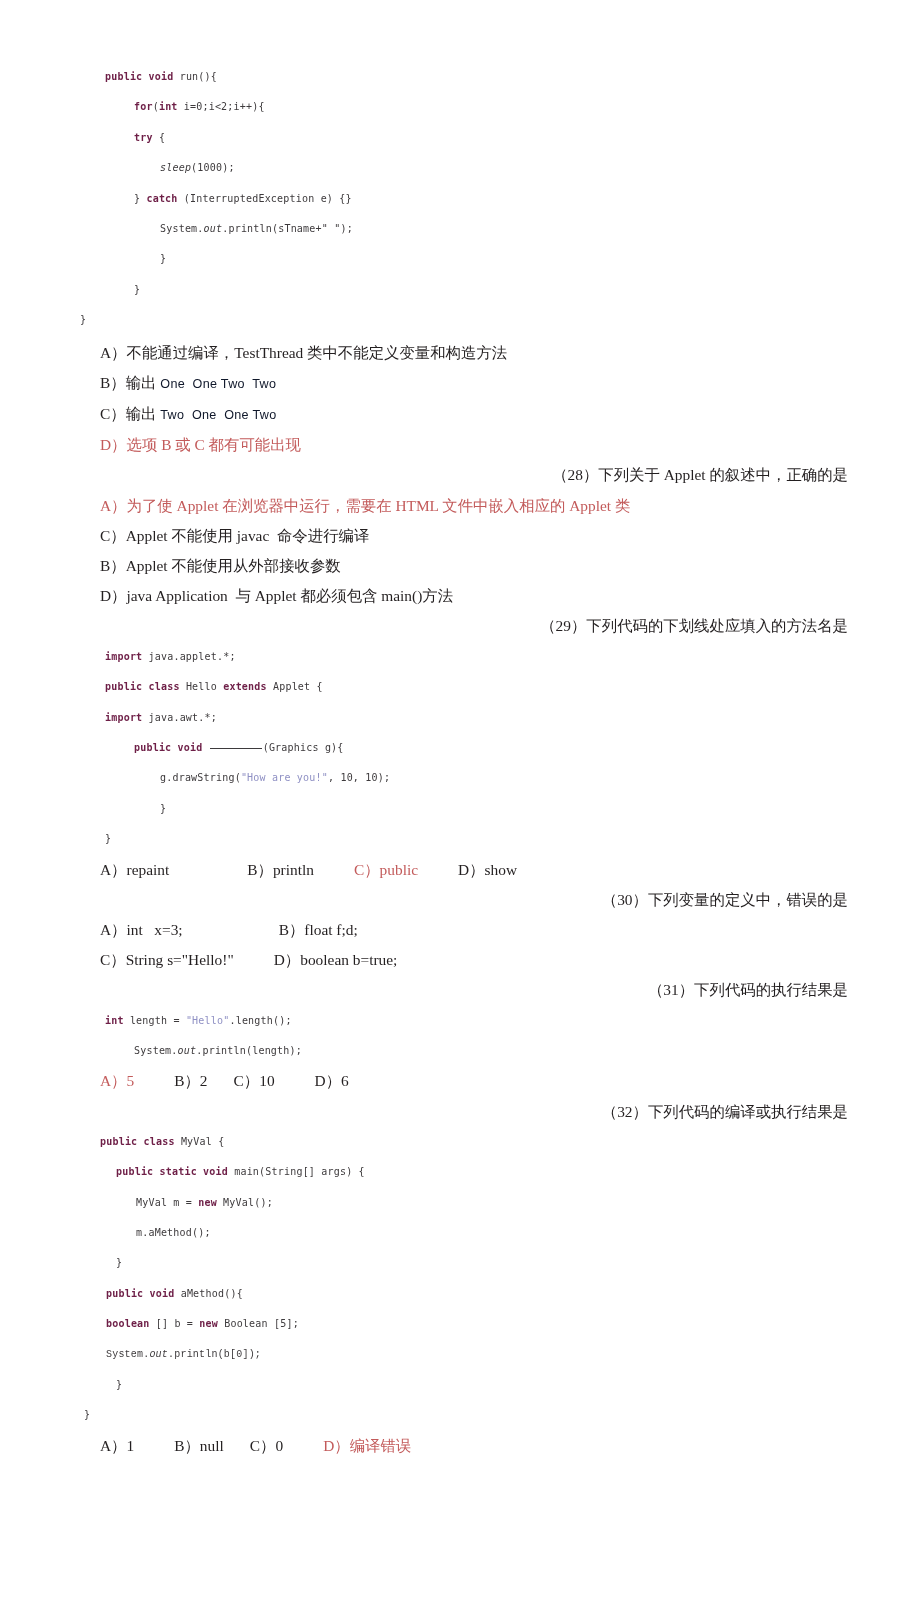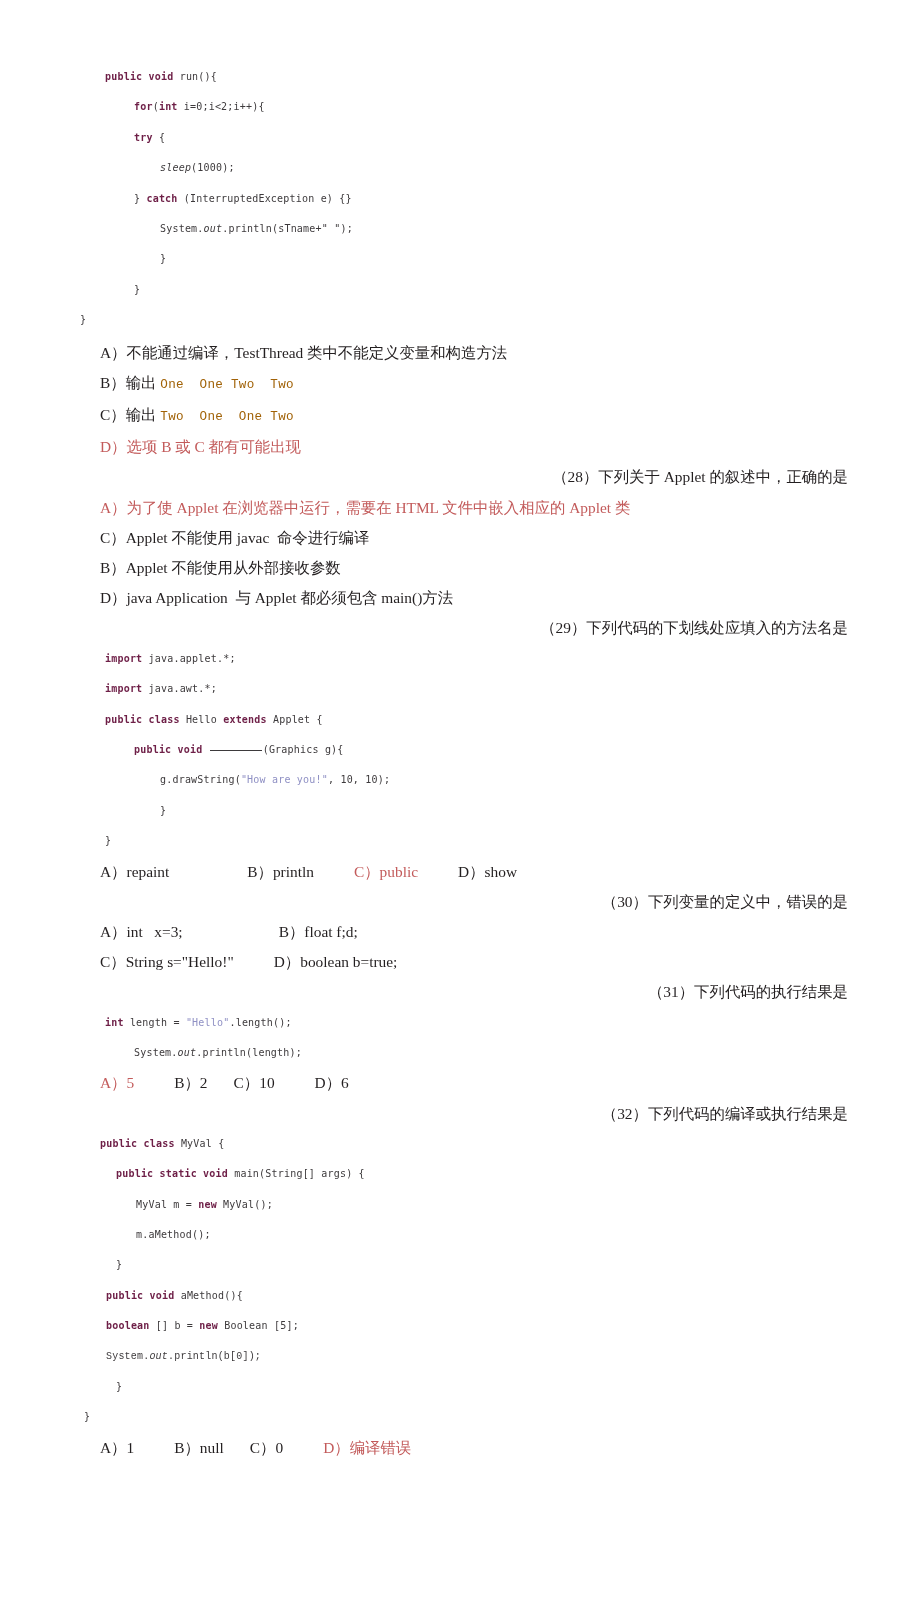--- a/index.html
+++ b/index.html
@@ -65,23 +65,23 @@
     padding-left: 0px;
     text-align: right;
   }
   .opt {
     padding-left: 22px;
   }
   .red {
     color: #c35b5b;
   }
   .mono-in {
-    font-family: Liberation Mono, monospace;
+    font-family: Liberation Sans, sans-serif;
     font-size: 12.6px;
-    color: #a16207;
+    color: #0f172a;
     letter-spacing: 0.3px;
     margin-top: 40px;
   }
   .blank {
     display: inline-block;
     width: 52px;
     border-bottom: 1.4px solid #3d3a3c;
     vertical-align: 2px;
     margin: 0 1px;
   }
@@ -120,22 +120,22 @@
       <div class="qline opt red"><span>A）为了使 Applet 在浏览器中运行，需要在 HTML 文件中嵌入相应的 Applet 类</span></div>
       <div class="qline opt"><span>C）Applet 不能使用 javac  命令进行编译</span></div>
       <div class="qline opt"><span>B）Applet 不能使用从外部接收参数</span></div>
       <div class="qline opt"><span>D）java Application  与 Applet 都必须包含 main()方法</span></div>
     </div>
 
     <div>
       <div class="qline qnum"><span>（29）</span><span>下列代码的下划线处应填入的方法名是</span></div>
       <div>
         <div class="code ind1"><span class="kw">import</span> java.applet.*;</div>
+        <div class="code ind1"><span class="kw">public class</span> Hello <span class="kw">extends</span> Applet {</div>
         <div class="code ind1"><span class="kw">import</span> java.awt.*;</div>
-        <div class="code ind1"><span class="kw">public class</span> Hello <span class="kw">extends</span> Applet {</div>
         <div class="code ind2"><span class="kw">public void</span> <span class="blank"></span>(Graphics g){</div>
         <div class="code ind3">g.drawString(<span class="str">"How are you!"</span>, 10, 10);</div>
         <div class="code ind3">}</div>
         <div class="code ind1">}</div>
       </div>
       <div class="qline opt"><span>A）repaint</span><span class="tabgap-l"></span><span>B）println</span><span class="tabgap-m"></span><span class="red">C）public</span><span class="tabgap-m"></span><span>D）show</span></div>
     </div>
 
     <div>
       <div class="qline qnum"><span>（30）</span><span>下列变量的定义中，错误的是</span></div>

